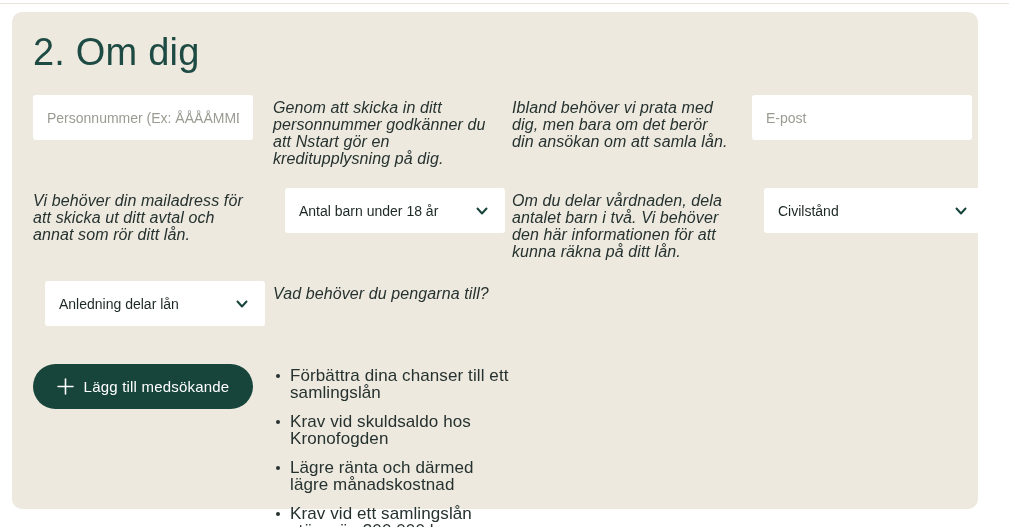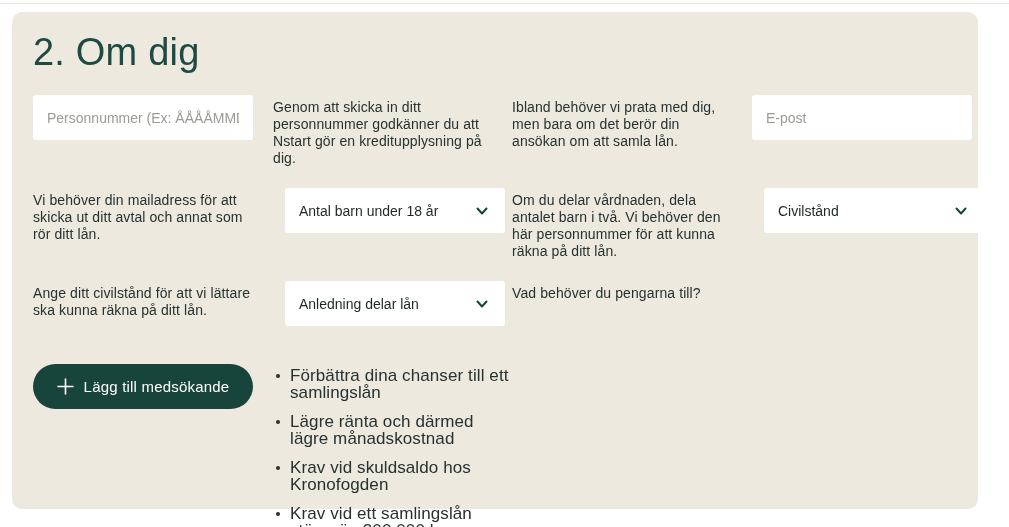--- a/index.html
+++ b/index.html
@@ -53,25 +53,26 @@
   .text-input::placeholder { color: #9B9B93; opacity: 1; }
   .select-box {
     display: flex; align-items: center; justify-content: space-between;
     padding: 0 14px;
     cursor: pointer;
     margin-left: 12px;
   }
   .select-label { font-size: 14px; color: #1C2825; }
   .chevron { width: 14px; height: 14px; flex: 0 0 auto; margin-right: 2px; }
   .helper {
-    font-size: 14px;
+    font-size: 16px;
     line-height: 17px;
     color: #26322F;
     padding-top: 4px;
     letter-spacing: 0.1px;
+    font-style: italic;
   }
   .bottom-section {
     display: grid;
     grid-template-columns: 220px auto;
     column-gap: 20px;
     margin-top: 38px;
     align-items: start;
   }
   .add-button {
     width: 220px; height: 45px;
@@ -127,47 +128,46 @@
     <div class="helper">Ibland behöver vi prata med dig, men bara om det berör din ansökan om att samla lån.</div>
 
     <input class="text-input" type="text" placeholder="E-post" style="">
     <div class="helper">Vi behöver din mailadress för att skicka ut ditt avtal och annat som rör ditt lån.</div>
     <div class="select-box">
       <span class="select-label">Antal barn under 18 år</span>
       <svg class="chevron" viewBox="0 0 14 14" fill="none">
         <path d="M2.5 4.5 L7 9.5 L11.5 4.5" stroke="#17453B" stroke-width="2" stroke-linecap="round" stroke-linejoin="round"></path>
       </svg>
     </div>
-    <div class="helper">Om du delar vårdnaden, dela antalet barn i två. Vi behöver den här personnummer för att kunna räkna på ditt lån.</div>
+    <div class="helper">Om du delar vårdnaden, dela antalet barn i två. Vi behöver den här informationen för att kunna räkna på ditt lån.</div>
 
     <div class="select-box">
       <span class="select-label">Civilstånd</span>
       <svg class="chevron" viewBox="0 0 14 14" fill="none">
         <path d="M2.5 4.5 L7 9.5 L11.5 4.5" stroke="#17453B" stroke-width="2" stroke-linecap="round" stroke-linejoin="round"></path>
       </svg>
     </div>
-    <div class="helper">Ange ditt civilstånd för att vi lättare ska kunna räkna på ditt lån.</div>
     <div class="select-box">
       <span class="select-label">Anledning delar lån</span>
       <svg class="chevron" viewBox="0 0 14 14" fill="none">
         <path d="M2.5 4.5 L7 9.5 L11.5 4.5" stroke="#17453B" stroke-width="2" stroke-linecap="round" stroke-linejoin="round"></path>
       </svg>
     </div>
     <div class="helper">Vad behöver du pengarna till?</div>
   </div>
 
   <div class="bottom-section">
     <button class="add-button">
       <svg class="plus-icon" viewBox="0 0 17 17" fill="none">
         <path d="M8.5 1 V16 M1 8.5 H16" stroke="#ffffff" stroke-width="1.6" stroke-linecap="round"></path>
       </svg>
       <span>Lägg till medsökande</span>
     </button>
 
     <ul class="benefit-list">
       <li>Förbättra dina chanser till ett samlingslån</li>
+      <li>Krav vid skuldsaldo hos Kronofogden</li>
       <li>Lägre ränta och därmed lägre månadskostnad</li>
-      <li>Krav vid skuldsaldo hos Kronofogden</li>
       <li>Krav vid ett samlingslån större än 300 000 kr</li>
     </ul>
   </div>
 
 </section>
 
 </body></html>

